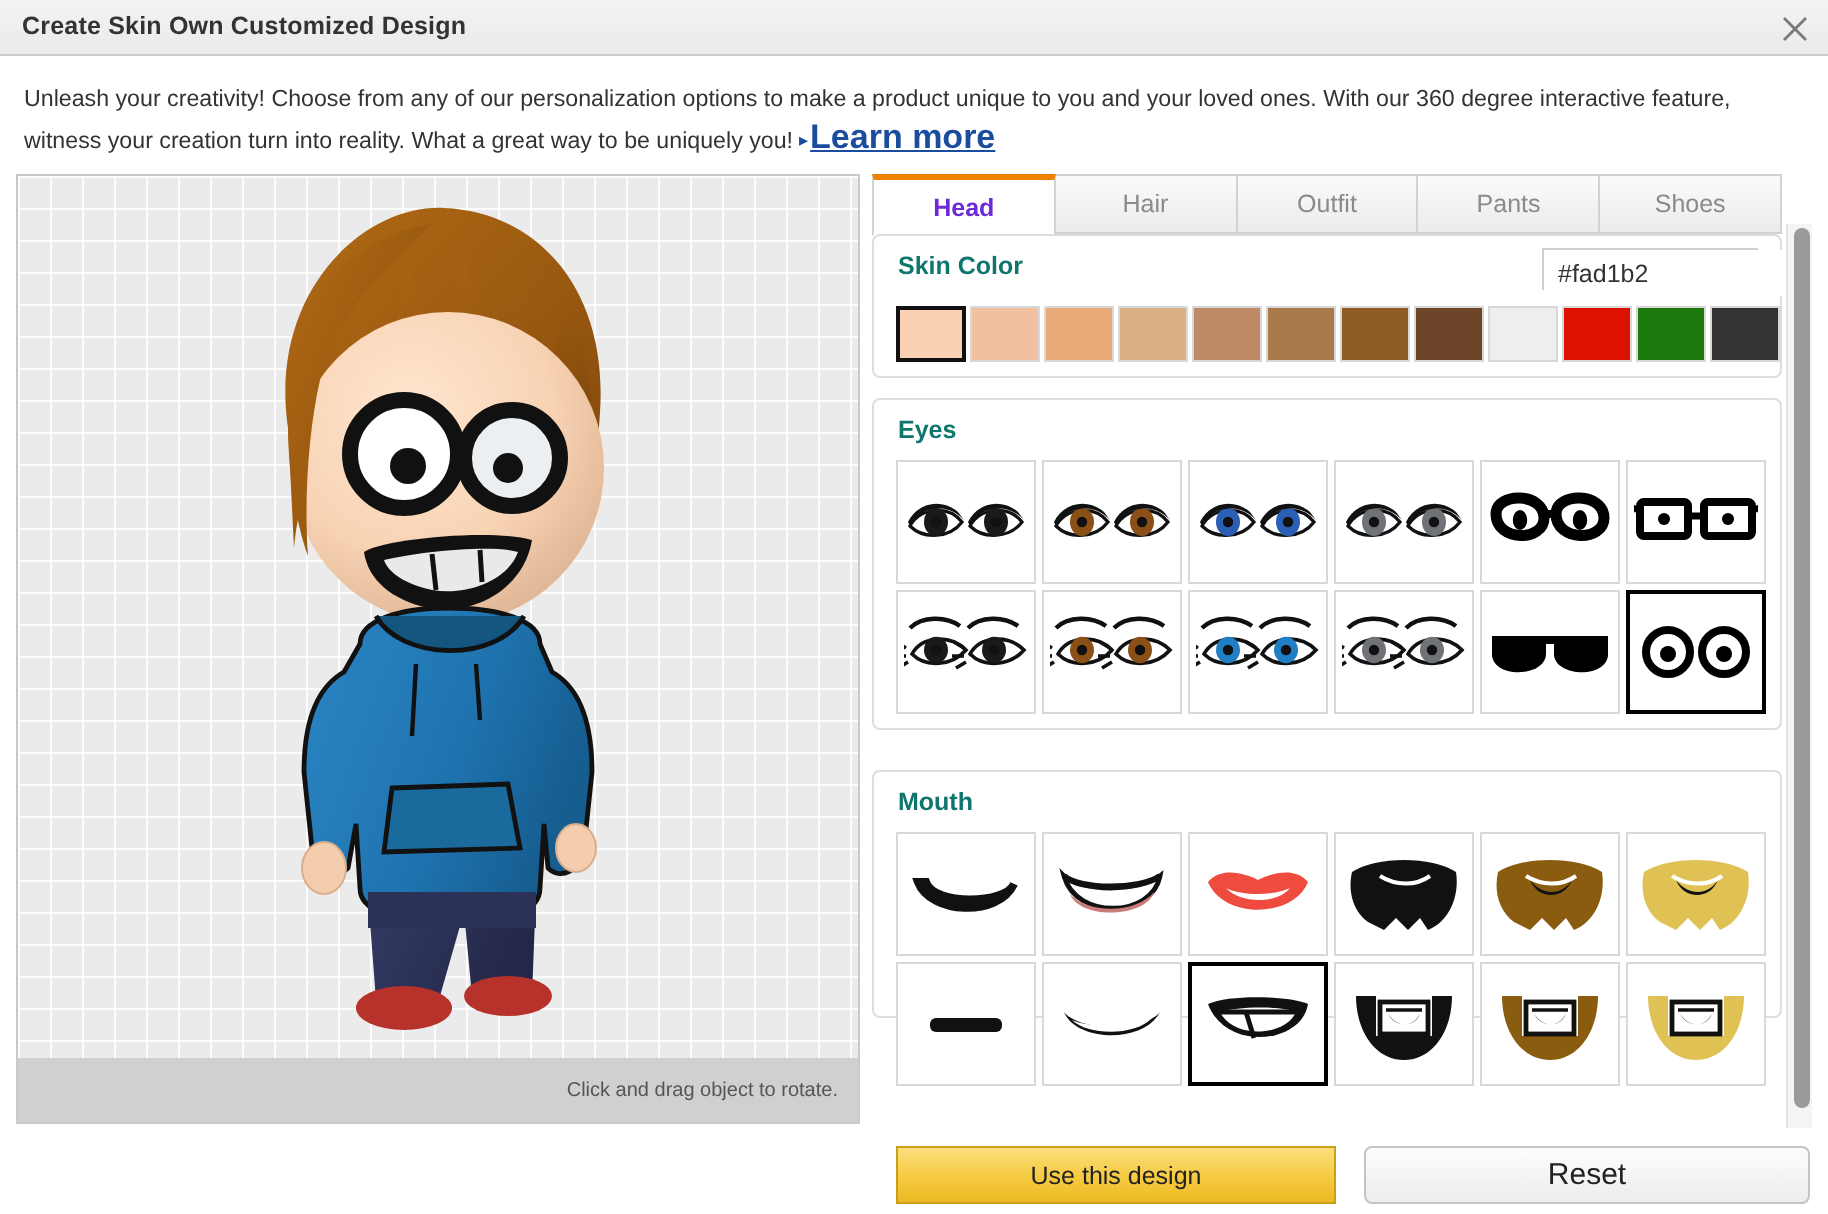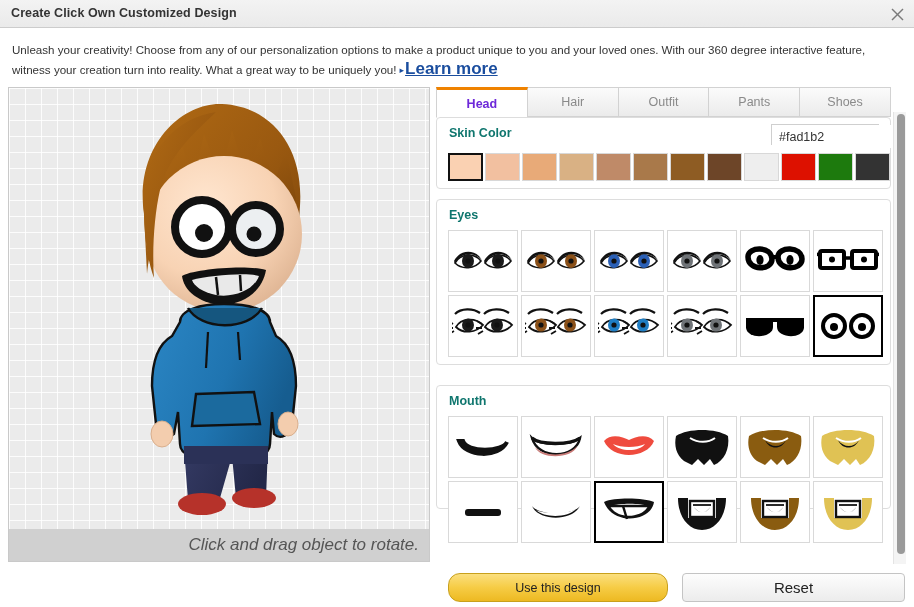--- a/index.html
+++ b/index.html
@@ -58,21 +58,21 @@
     background-size: 16px 16px;
     overflow: hidden;
   }
   #avatar-svg { position: absolute; left: 50%; top: 6px; transform: translateX(-50%); }
   #preview-status {
     position: absolute; left: 0; bottom: 0; width: 420px; height: 32px;
     background: #d0d0d0;
     display: flex; align-items: center; justify-content: flex-end;
     padding-right: 10px;
   }
-  #preview-status-text { font-size: 17px; color: #555555; font-style: italic; }
+  #preview-status-text { font-size: 10px; color: #555555; }
 
   
   #right-panel { position: absolute; left: 436px; top: 87px; width: 470px; height: 480px; }
 
   
   #tabs { position: absolute; left: 0; top: 0; width: 455px; height: 30px; display: flex; }
   .tab {
     flex: 1 1 0; height: 30px;
     display: flex; align-items: center; justify-content: center;
     font-size: 12.5px; color: #8a8a8a;
@@ -147,39 +147,39 @@
   #scrollbar-thumb {
     position: absolute; left: 3px; top: 2px; width: 8px; height: 440px;
     background: #9a9a9a; border-radius: 4px; cursor: pointer;
   }
 
   
   #footer { position: absolute; left: 436px; top: 573px; width: 470px; height: 30px; }
   #use-design-btn {
     position: absolute; left: 12px; top: 0; width: 220px; height: 29px;
     background: linear-gradient(to bottom, #fbdf7e 0%, #f6cc45 50%, #edb922 100%);
-    border: 1px solid #c8a01c; border-radius: 12px;
+    border: 1px solid #c8a01c; border-radius: 0;
     font-size: 12.5px; color: #222222;
     display: flex; align-items: center; justify-content: center;
     cursor: pointer;
   }
   #reset-btn {
     position: absolute; left: 246px; top: 0; width: 223px; height: 29px;
     background: linear-gradient(to bottom, #fdfdfd 0%, #ececec 100%);
     border: 1px solid #c4c4c4; border-radius: 4px;
     font-size: 15px; color: #222222;
     display: flex; align-items: center; justify-content: center;
     cursor: pointer;
   }
 </style>
 </head>
 <body>
 
 <div id="titlebar">
-  <div id="title-text">Create Click Own Customized Design</div>
+  <div id="title-text">Create Skin Own Customized Design</div>
   <div id="close-btn">
     <svg width="13" height="13" viewBox="0 0 13 13" aria-hidden="true">
       <line x1="1" y1="1" x2="12" y2="12" stroke="#7a7a7a" stroke-width="1.4"></line>
       <line x1="12" y1="1" x2="1" y2="12" stroke="#7a7a7a" stroke-width="1.4"></line>
     </svg>
   </div>
 </div>
 
 <div id="intro"><span>Unleash your creativity! Choose from any of our personalization options to make a product unique to you and your loved ones. With our 360 degree interactive feature, witness your creation turn into reality. What a great way to be uniquely you!</span><span id="learn-more-wrap"><span id="learn-more-arrow">▸</span><a id="learn-more" href="#">Learn more</a></span></div>
 

